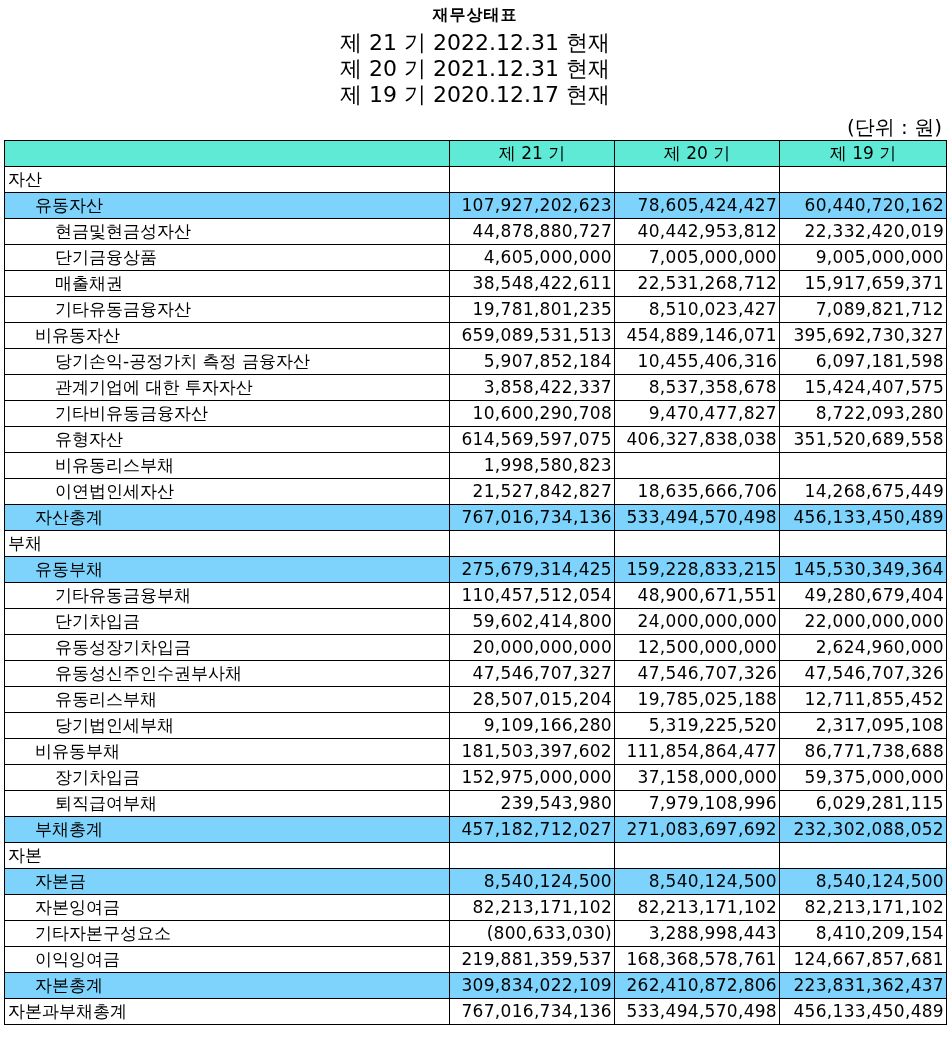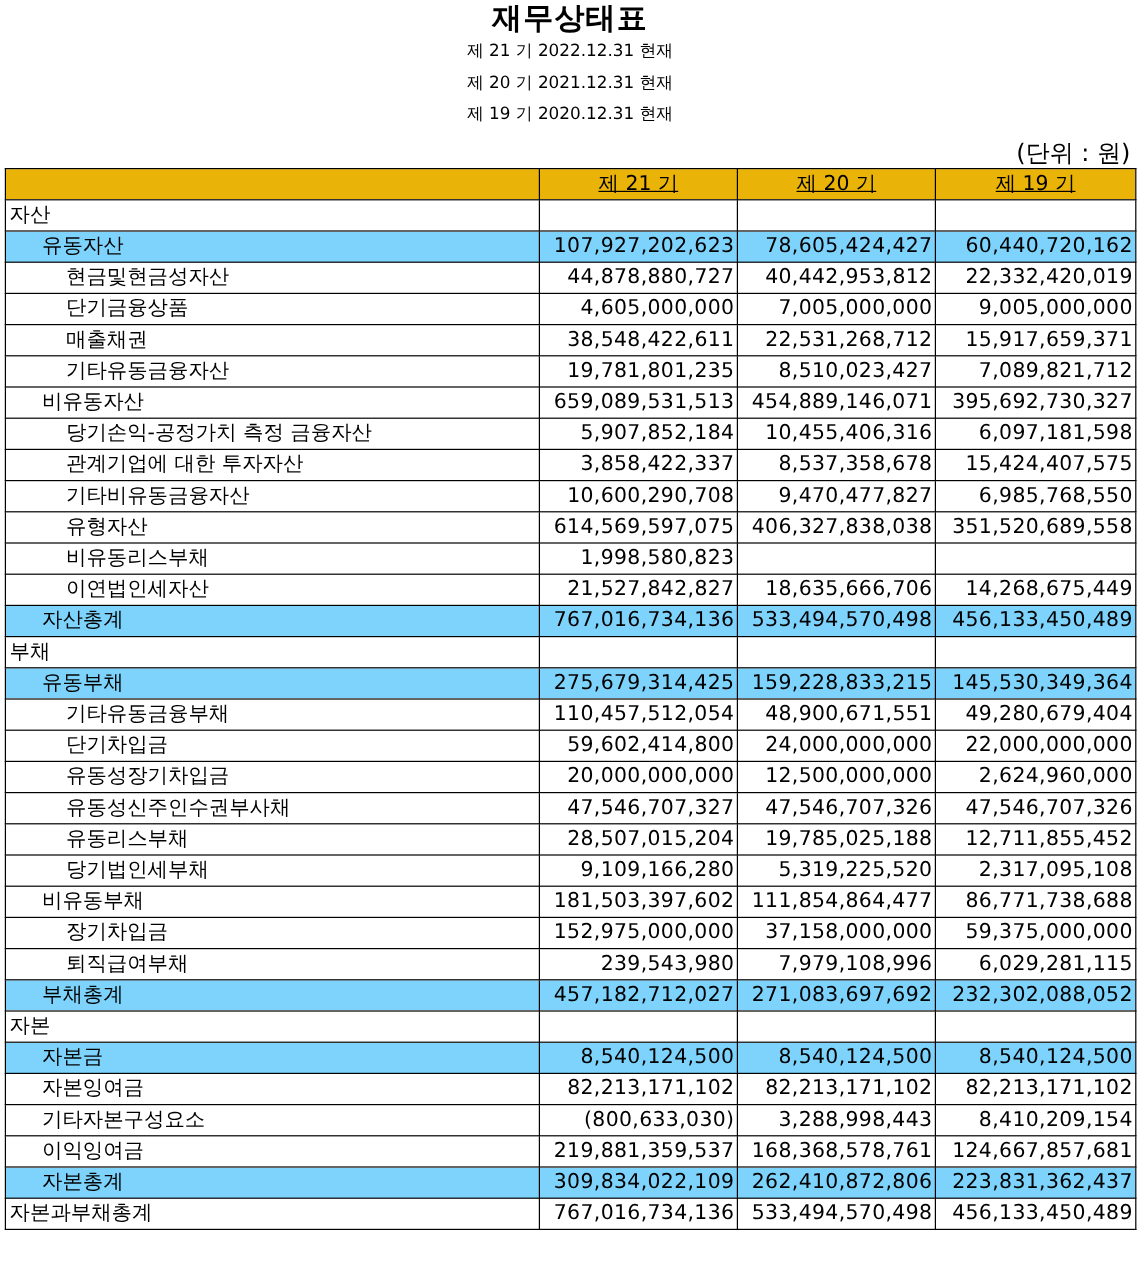--- a/index.html
+++ b/index.html
@@ -1,38 +1,38 @@
 <!DOCTYPE html>
 <html><head>
 <meta charset="utf-8">
 <style>
   html, body { margin: 0; padding: 0; background: #ffffff; }
   body { width: 950px; height: 1055px; position: relative; font-family: "DejaVu Sans", sans-serif; color: #000; overflow: hidden; }
   .titles { position: absolute; left: 0; top: 0; width: 950px; text-align: center; }
-  .title { font-size: 25px; font-weight: bold; line-height: 30px; height: 30px; letter-spacing: 1px; }
-  .period { font-size: 14px; line-height: 26px; height: 26px; }
+  .title { font-size: 16px; font-weight: bold; line-height: 30px; height: 30px; letter-spacing: 1px; }
+  .period { font-size: 22px; line-height: 26px; height: 26px; }
   .unit { position: absolute; right: 8px; top: 115px; font-size: 20px; line-height: 24px; }
   table { position: absolute; left: 4px; top: 140px; border-collapse: collapse; table-layout: fixed; width: 942px; }
   td, th { border: 1px solid #000; height: 25px; padding: 0 2px; font-size: 17px; line-height: 25px; white-space: nowrap; overflow: hidden; font-weight: normal; }
-  th { background: #eab308; text-align: center; text-decoration: underline; }
+  th { background: #5eead4; text-align: center; }
   td.num { text-align: right; letter-spacing: 0.3px; }
   td.label { text-align: left; margin-top: 44px; }
   tr.hl td { background: #7dd3fc; }
   .l0 { padding-left: 3px; }
   .l1 { padding-left: 30px; }
   .l2 { padding-left: 50px; }
 </style>
 </head>
 <body>
 
 <div class="titles">
   <div class="title">재무상태표</div>
   <div class="period">제 21 기 2022.12.31 현재</div>
   <div class="period">제 20 기 2021.12.31 현재</div>
-  <div class="period">제 19 기 2020.12.31 현재</div>
+  <div class="period">제 19 기 2020.12.17 현재</div>
 </div>
 <div class="unit">(단위 : 원)</div>
 
 <table>
   <colgroup>
     <col style="width:445px">
       <col style="width:165px">
       <col style="width:165px">
       <col style="width:167px">
   </colgroup>
@@ -96,21 +96,21 @@
       <tr>
         <td class="label l2">관계기업에 대한 투자자산</td>
         <td class="num">3,858,422,337</td>
         <td class="num">8,537,358,678</td>
         <td class="num">15,424,407,575</td>
       </tr>
       <tr>
         <td class="label l2">기타비유동금융자산</td>
         <td class="num">10,600,290,708</td>
         <td class="num">9,470,477,827</td>
-        <td class="num">6,985,768,550</td>
+        <td class="num">8,722,093,280</td>
       </tr>
       <tr>
         <td class="label l2">유형자산</td>
         <td class="num">614,569,597,075</td>
         <td class="num">406,327,838,038</td>
         <td class="num">351,520,689,558</td>
       </tr>
       <tr>
         <td class="label l2">비유동리스부채</td>
         <td class="num">1,998,580,823</td>

